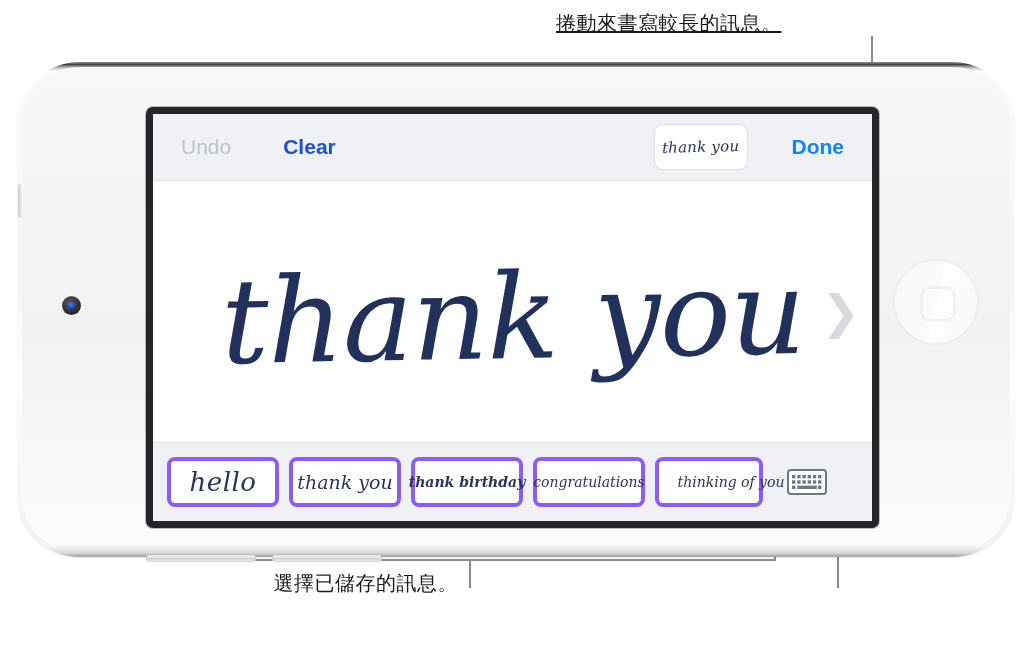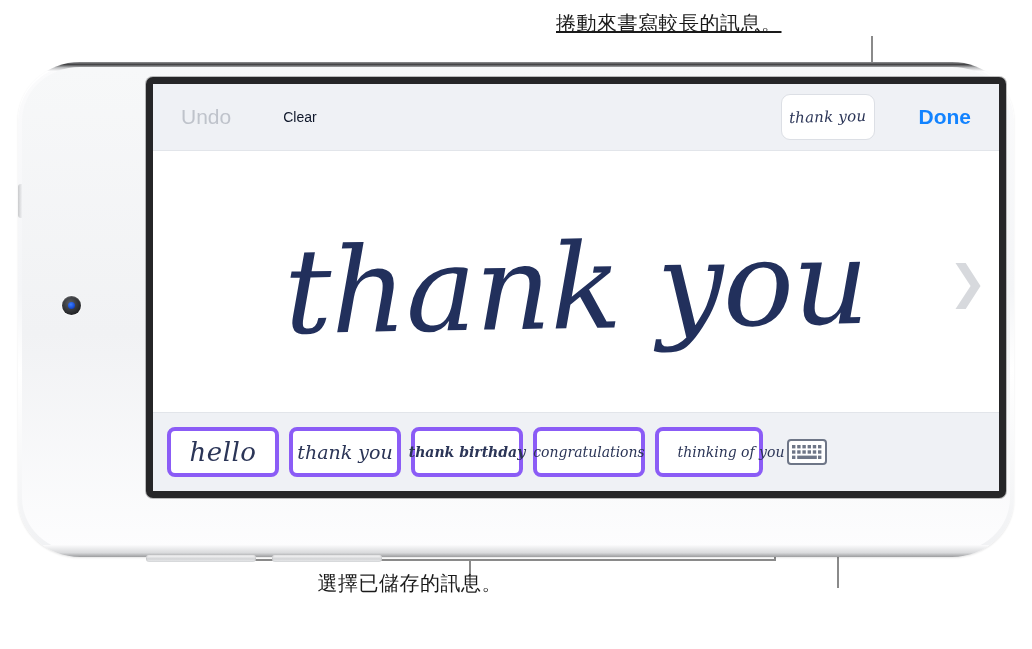--- a/index.html
+++ b/index.html
@@ -24,21 +24,21 @@
   .callout-text {
     position: absolute;
     color: #1a1a1a;
     font-size: 20px;
     line-height: 30px;
     white-space: nowrap;
     letter-spacing: 0.5px;
   }
   #callout-top     { top: 8px;  left: 556px; text-decoration: underline; }
   #callout-bottom-left {
-    top: 568px; left: 128px; text-align: right; width: 330px; margin-left: 44px;
+    top: 568px; left: 128px; text-align: right; width: 330px;
   }
   #callout-bottom-left div { display:block; }
   #callout-bottom-left .line1 { text-align: right; }
   #callout-bottom-left .line2 { text-align: left; }
   #callout-bottom-right { top: 568px; left: 690px; }
 
   
   #leaders {
     position: absolute;
     top: 0; left: 0;
@@ -85,22 +85,22 @@
   .rim-hl-bottom {
     position:absolute; left:0; right:0; bottom:0; height:12px;
     background: linear-gradient(0deg,#9b9c9e 0%, #d9dadc 35%, #fbfbfc 100%);
     border-radius: 0 0 62px 62px / 0 0 58px 58px;
   }
 
   
   .bezel {
     position: absolute;
     left: 128px;
-    top: 15px;
-    width: 860px;
+    top: 45px;
+    width: 733px;
     height: 421px;
     background: #262628;
     border-radius: 7px;
     box-shadow: 0 0 0 1px rgba(0,0,0,.25);
   }
   .screen {
     position: absolute;
     left: 7px; top: 7px; right: 7px; bottom: 7px;
     background: #eff1f5;
     overflow: hidden;
@@ -117,23 +117,23 @@
     align-items: center;
     padding: 0 16px;
     box-sizing: border-box;
   }
   .tb-undo {
     color: #bfc3cb;
     font-size: 21px;
     margin-left: 12px;
   }
   .tb-clear {
-    color: #0f172a;
-    font-size: 14px;
-    font-weight: 400;
+    color: #1d4ed8;
+    font-size: 21px;
+    font-weight: 700;
     margin-left: 52px;
   }
   .tb-spacer { flex: 1 1 auto; }
   .tb-thumb {
     width: 92px;
     height: 44px;
     background: #ffffff;
     border: 1px solid #dcdfe5;
     border-radius: 9px;
     display: flex;

